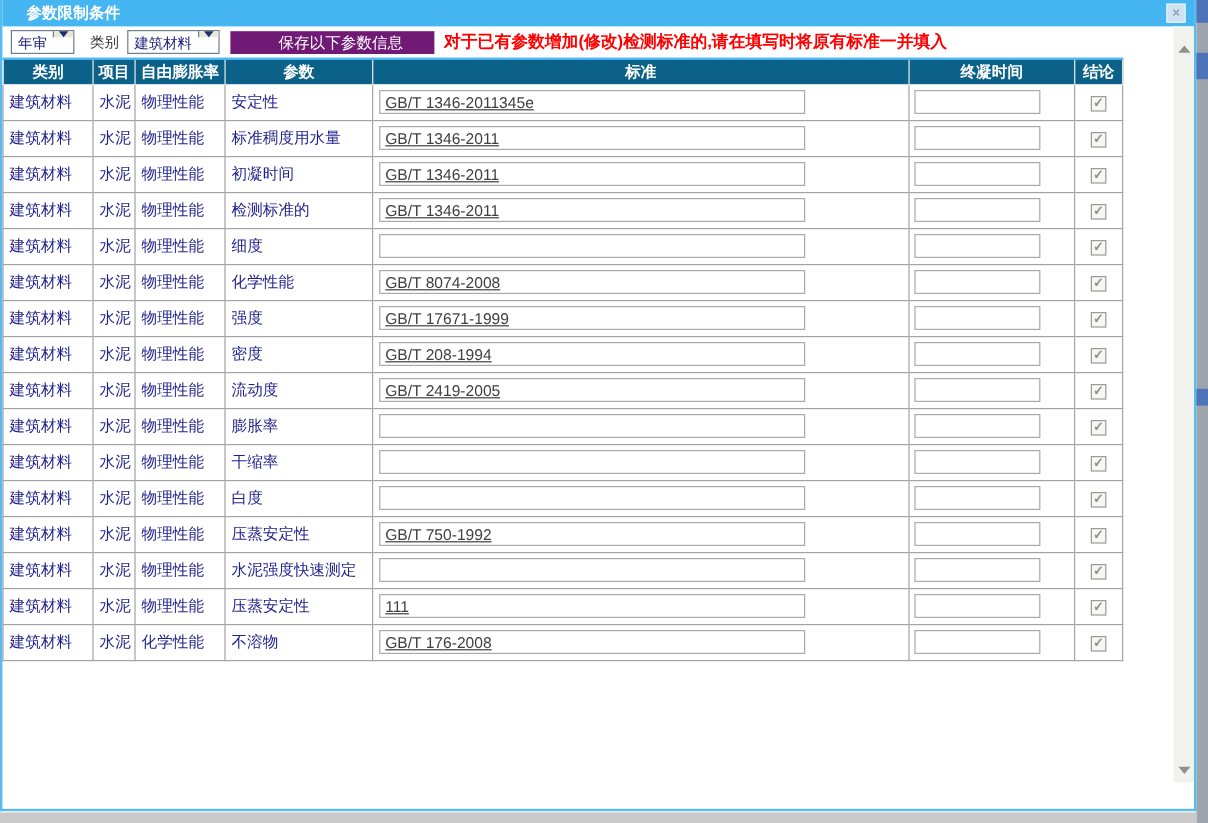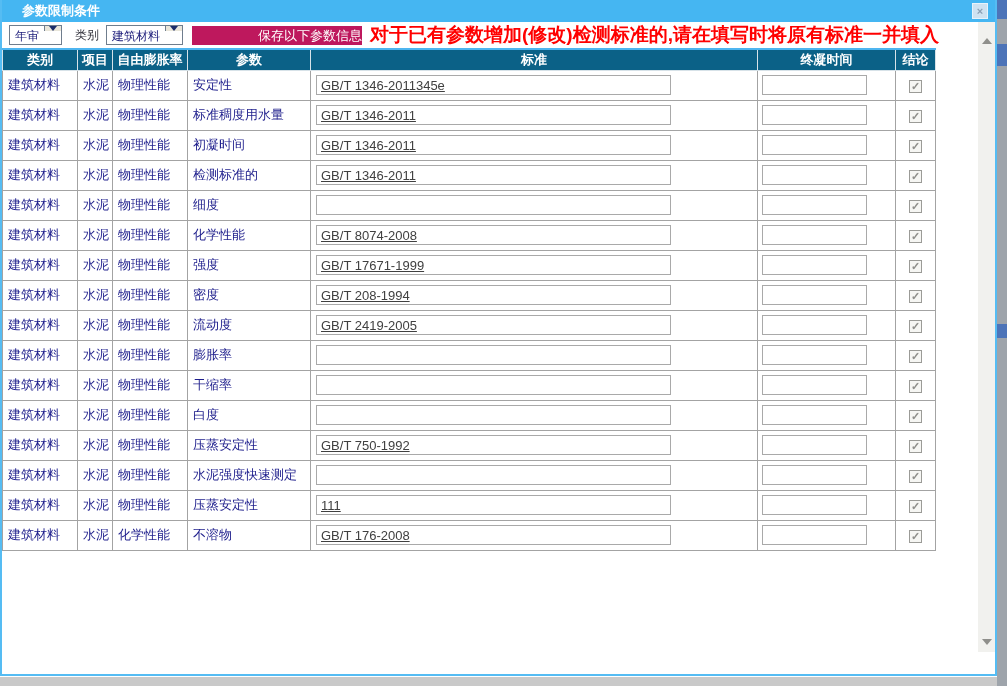--- a/index.html
+++ b/index.html
@@ -20,24 +20,24 @@
   
   .toolbar { position:relative; height:26px; display:flex; align-items:center; padding-left:7px; }
   .xselect { display:flex; align-items:flex-start; height:20px; border:1px solid #6f7d8d;
              background:#fff; cursor:pointer; }
   .xselect .val { padding:2px 5px 0 5px; font-size:12px; color:#21217d; white-space:nowrap; }
   .xselect .arrowbox { width:17px; background:#e9e6da; border-left:1px solid #6f7d8d;
                        display:flex; align-items:center; justify-content:center; }
   .tri-down { width:0; height:0; border-left:4px solid transparent; border-right:4px solid transparent;
               border-top:5px solid #1c2e6b; }
   .lbl { font-size:12px; color:#30303a; margin:0 7px 0 13px; }
-  .save-btn { margin-left:9px; width:170px; height:19px; background:#be185d; color:#fff;
-              border:none; font-size:13px; text-align:right; line-height:19px; cursor:pointer;
+  .save-btn { margin-left:9px; width:170px; height:19px; background:#701a75; color:#fff;
+              border:none; font-size:13px; text-align:left; line-height:19px; cursor:pointer;
               font-family:"Liberation Sans", sans-serif;padding-left:40px; }
-  .notice { margin-left:8px; color:#ff0000; font-size:19px; font-weight:bold; white-space:nowrap; }
+  .notice { margin-left:8px; color:#ff0000; font-size:14px; font-weight:bold; white-space:nowrap; }
 
   
   table { border-collapse:collapse; table-layout:fixed; width:933px; border-top:2px solid #4db5f0; }
   col.c-cat{width:75px} col.c-item{width:35px} col.c-prop{width:75px} col.c-param{width:123px}
   col.c-std{width:447px} col.c-limit{width:138px} col.c-concl{width:40px}
   th { background:#0b6187; color:#fff; font-size:13px; font-weight:bold; height:21px;
        border:1px solid #d7e2e8; border-top:none; text-align:center; }
   td { border:1px solid #a3a3a3; height:30px; font-size:13px; color:#1e1e8c;
        padding:0 0 0 5px; vertical-align:middle; overflow:hidden; white-space:nowrap; }
   td.center { text-align:center; padding:0; }

